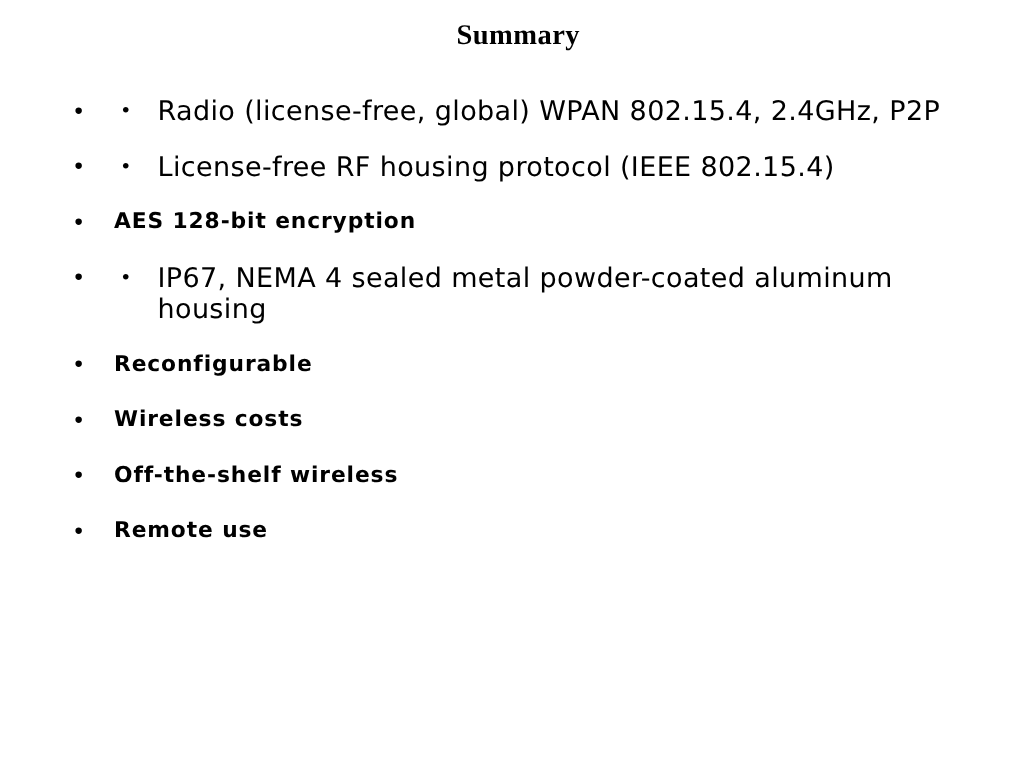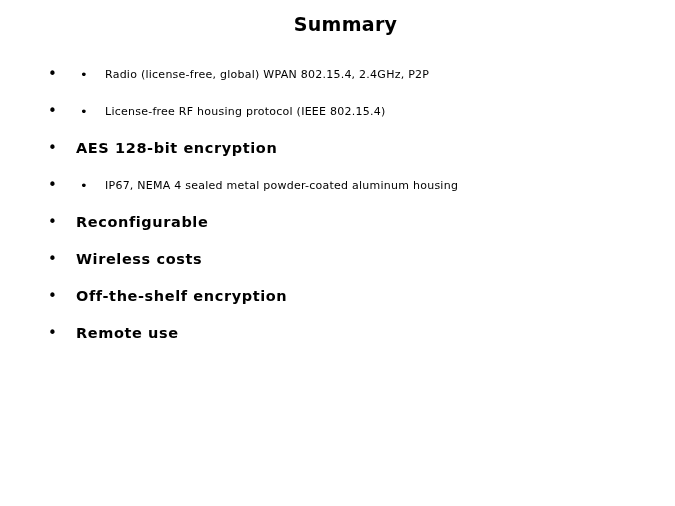--- a/index.html
+++ b/index.html
@@ -21,20 +21,21 @@
     box-sizing: border-box;
   }
   .slide-title {
     text-align: center;
     font-size: 19px;
     font-weight: bold;
     letter-spacing: 0.3px;
     margin: 13px 0 0 16px;
     padding: 0;
     line-height: 1.2;
+    font-family: Liberation Serif, serif;
   }
   .body-list {
     margin: 28px 0 0 0;
     padding: 0 26px 0 42px;
     list-style: none;
   }
   .l1-item {
     position: relative;
     margin: 0 0 0 0;
     padding: 0 0 0 34px;
@@ -68,21 +69,21 @@
   }
   .l2-bullet {
     position: absolute;
     left: 4px;
     top: 0;
     font-size: 13px;
     line-height: 21px;
   }
   .l2-text {
     display: block;
-    font-size: 11px;
+    font-size: 18px;
     font-weight: normal;
     line-height: 21px;
     letter-spacing: 0.25px;
   }
 </style>
 </head>
 <body>
 
 <div class="slide">
 
@@ -130,21 +131,21 @@
       <span class="l1-text">Reconfigurable</span>
     </li>
 
     <li class="l1-item">
       <span class="l1-bullet">•</span>
       <span class="l1-text">Wireless costs</span>
     </li>
 
     <li class="l1-item">
       <span class="l1-bullet">•</span>
-      <span class="l1-text">Off-the-shelf encryption</span>
+      <span class="l1-text">Off-the-shelf wireless</span>
     </li>
 
     <li class="l1-item">
       <span class="l1-bullet">•</span>
       <span class="l1-text">Remote use</span>
     </li>
 
   </ul>
 
 </div>

